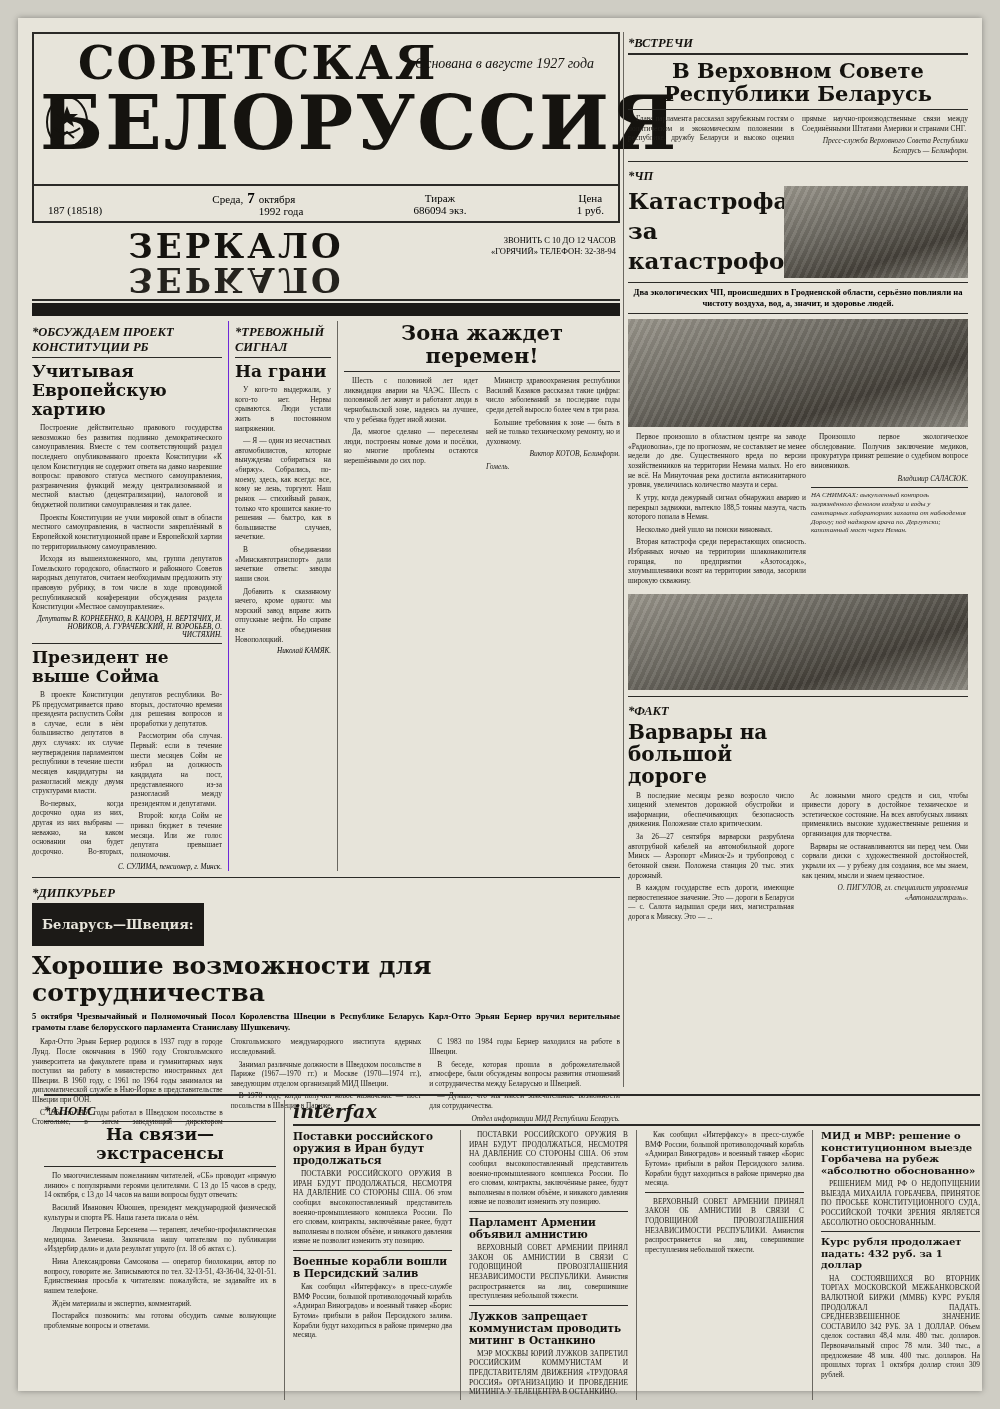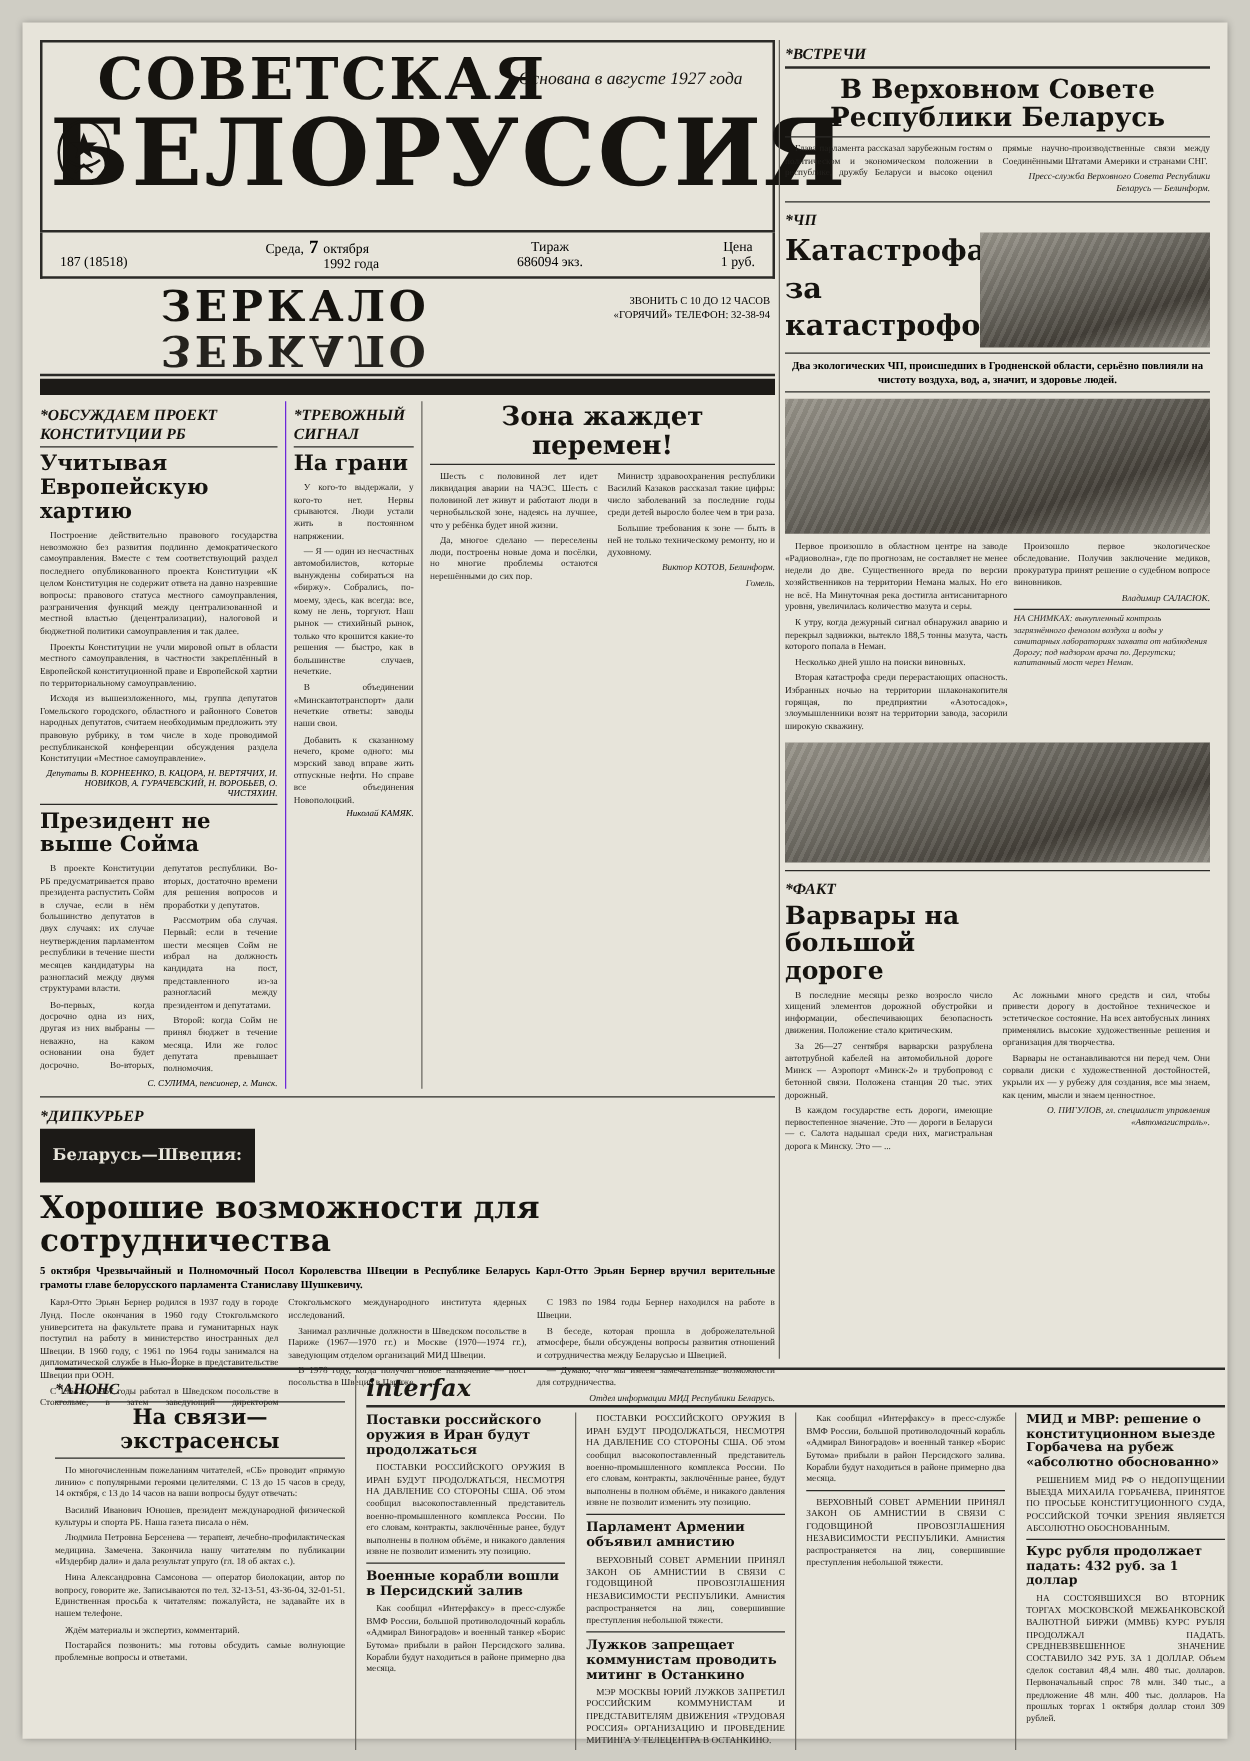--- a/index.html
+++ b/index.html
@@ -136,21 +136,21 @@
        </div>
 
        <div style="flex:1;padding-left:6px;">
          <div class="hdr-big" style="text-align:center;border-bottom:1px solid #2b2a27;padding-bottom:4px;">Зона жаждет перемен!</div>
          <div class="body" style="column-count:2;column-gap:8px;margin-top:4px;">
            <p>Шесть с половиной лет идет ликвидация аварии на ЧАЭС. Шесть с половиной лет живут и работают люди в чернобыльской зоне, надеясь на лучшее, что у ребёнка будет иной жизни.</p>
            <p>Да, многое сделано — переселены люди, построены новые дома и посёлки, но многие проблемы остаются нерешёнными до сих пор.</p>
            <p>Министр здравоохранения республики Василий Казаков рассказал такие цифры: число заболеваний за последние годы среди детей выросло более чем в три раза.</p>
            <p>Большие требования к зоне — быть в ней не только техническому ремонту, но и духовному.</p>
            <p style="text-align:right;font-style:italic;text-indent:0">Виктор КОТОВ, Белинформ.</p>
-           <p style="text-align:right;font-style:italic;text-indent:0">Гомель.</p>
+           <p style="font-style:italic;text-indent:0">Гомель.</p>
          </div>
        </div>
      </div>
 
      <div style="margin-top:6px;border-top:1px solid #2b2a27;padding-top:4px;">
        <div class="sec-head">*ДИПКУРЬЕР</div>
        <div style="background:#1c1a17;color:#e7e4da;display:inline-block;padding:14px 10px;font-family:'DejaVu Serif',serif;font-weight:bold;font-size:13px;">Беларусь—Швеция:</div>
        <div class="hdr-big" style="font-size:25px;line-height:27px;margin:6px 0 5px 0;">Хорошие возможности для сотрудничества</div>
        <div class="lead" style="margin-bottom:4px;">5 октября Чрезвычайный и Полномочный Посол Королевства Швеции в Республике Беларусь Карл-Отто Эрьян Бернер вручил верительные грамоты главе белорусского парламента Станиславу Шушкевичу.</div>
        <div class="body c3">

